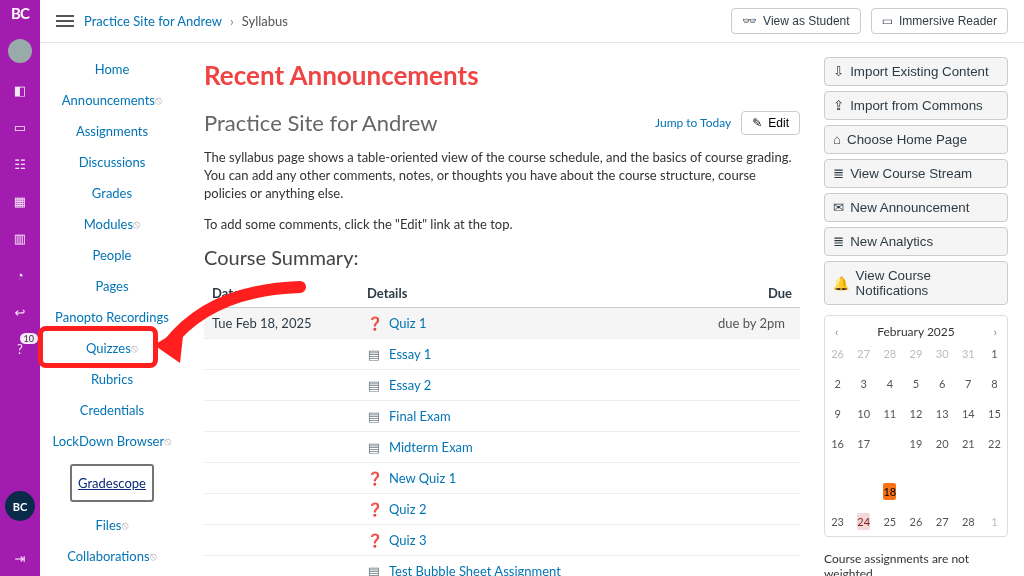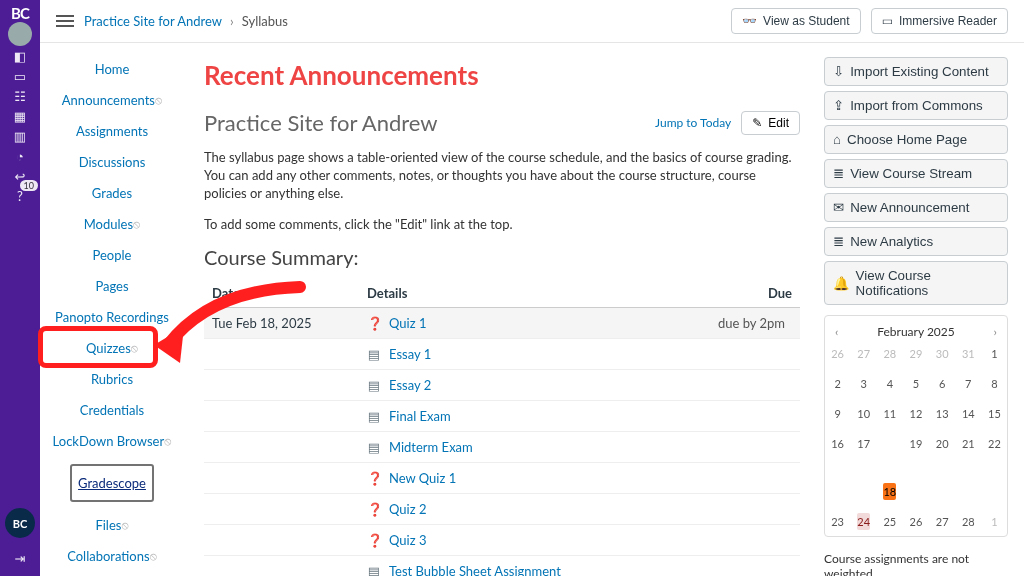--- a/index.html
+++ b/index.html
@@ -2,21 +2,21 @@
 <html><head>
 <meta charset="utf-8">
 <style>
   * { box-sizing: border-box; margin: 0; padding: 0; }
   body { font-family: "Lato", "Helvetica Neue", Arial, sans-serif; font-size: 13px; color: #2d3b45; background: #fff; }
   a { color: #0374b5; text-decoration: none; cursor: pointer; }
 
   .app { display: flex; width: 1024px; height: 576px; overflow: hidden; position: relative; }
 
   
-  .rail { width: 40px; background: #4c1d95; color: #fff; display: flex; flex-direction: column; align-items: center; padding-top: 4px; gap: 0; }
+  .rail { width: 40px; background: #a21caf; color: #fff; display: flex; flex-direction: column; align-items: center; padding-top: 4px; gap: 17px; }
   .rail .logo { font-weight: 700; font-size: 15px; letter-spacing: -1px; color: #fff; }
   .rail .avatar { width: 24px; height: 24px; border-radius: 50%; background: #9aa; }
   .rail .ricon { width: 20px; height: 20px; display: flex; align-items: center; justify-content: center; color: #fff; opacity: .9; }
   .rail .badge { position: relative; }
   .rail .badge .count { position: absolute; top: -6px; right: -8px; background: #fff; color: #333; border-radius: 8px; font-size: 9px; padding: 0 4px; }
   .rail .bc-circle { margin-top: auto; margin-bottom: 10px; width: 30px; height: 30px; border-radius: 50%; background: #0a2a4a; color: #fff; display: flex; align-items: center; justify-content: center; font-size: 11px; font-weight: 700; }
   .rail .collapse { margin-bottom: 8px; }
 
   .main { flex: 1; display: flex; flex-direction: column; border-radius: 28px; }
 

